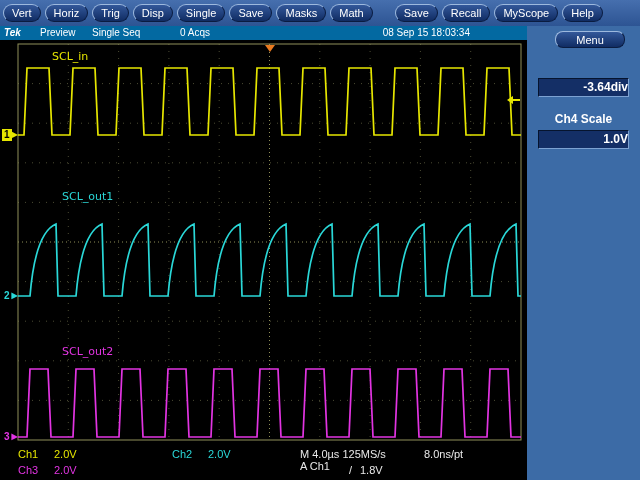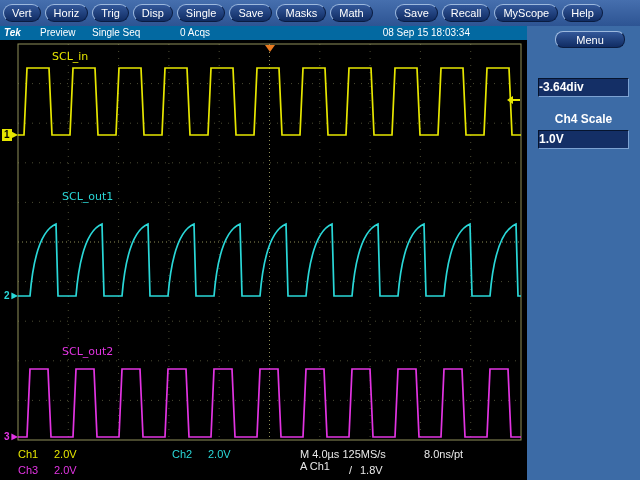--- a/index.html
+++ b/index.html
@@ -45,21 +45,21 @@
   .side{position:absolute;left:527px;top:26px;width:113px;height:454px;background:#3c6ba6}
   .menu-btn{position:absolute;left:28px;top:5px;width:70px;height:17px;font-size:11px;color:#fff;
     font-family:Liberation Sans, sans-serif;background:linear-gradient(#33589a,#102c63);
     border:1px solid #9db9de;border-bottom-color:#0a1c40;border-right-color:#0a1c40;
     border-radius:8px;cursor:pointer}
   .panel-label{position:absolute;left:0;width:113px;text-align:center;color:#fff;
     font-weight:bold;font-size:12px}
   .pl-pos{top:32px}.pl-scale{top:86px}
   .panel-value{position:absolute;left:11px;width:91px;height:19px;background:#142f66;
     border:1px solid;border-color:#06142e #7da2d2 #7da2d2 #06142e;
-    color:#fff;font-size:12px;font-weight:bold;text-align:left;line-height:17px;cursor:pointer}
+    color:#fff;font-size:12px;font-weight:bold;text-align:right;line-height:17px;cursor:pointer}
   .pv-pos{top:52px}.pv-scale{top:104px}
 </style>
 </head>
 <body>
 
 <div class="toolbar">
   <button class="tb">Vert</button>
   <button class="tb">Horiz</button>
   <button class="tb">Trig</button>
   <button class="tb">Disp</button>

